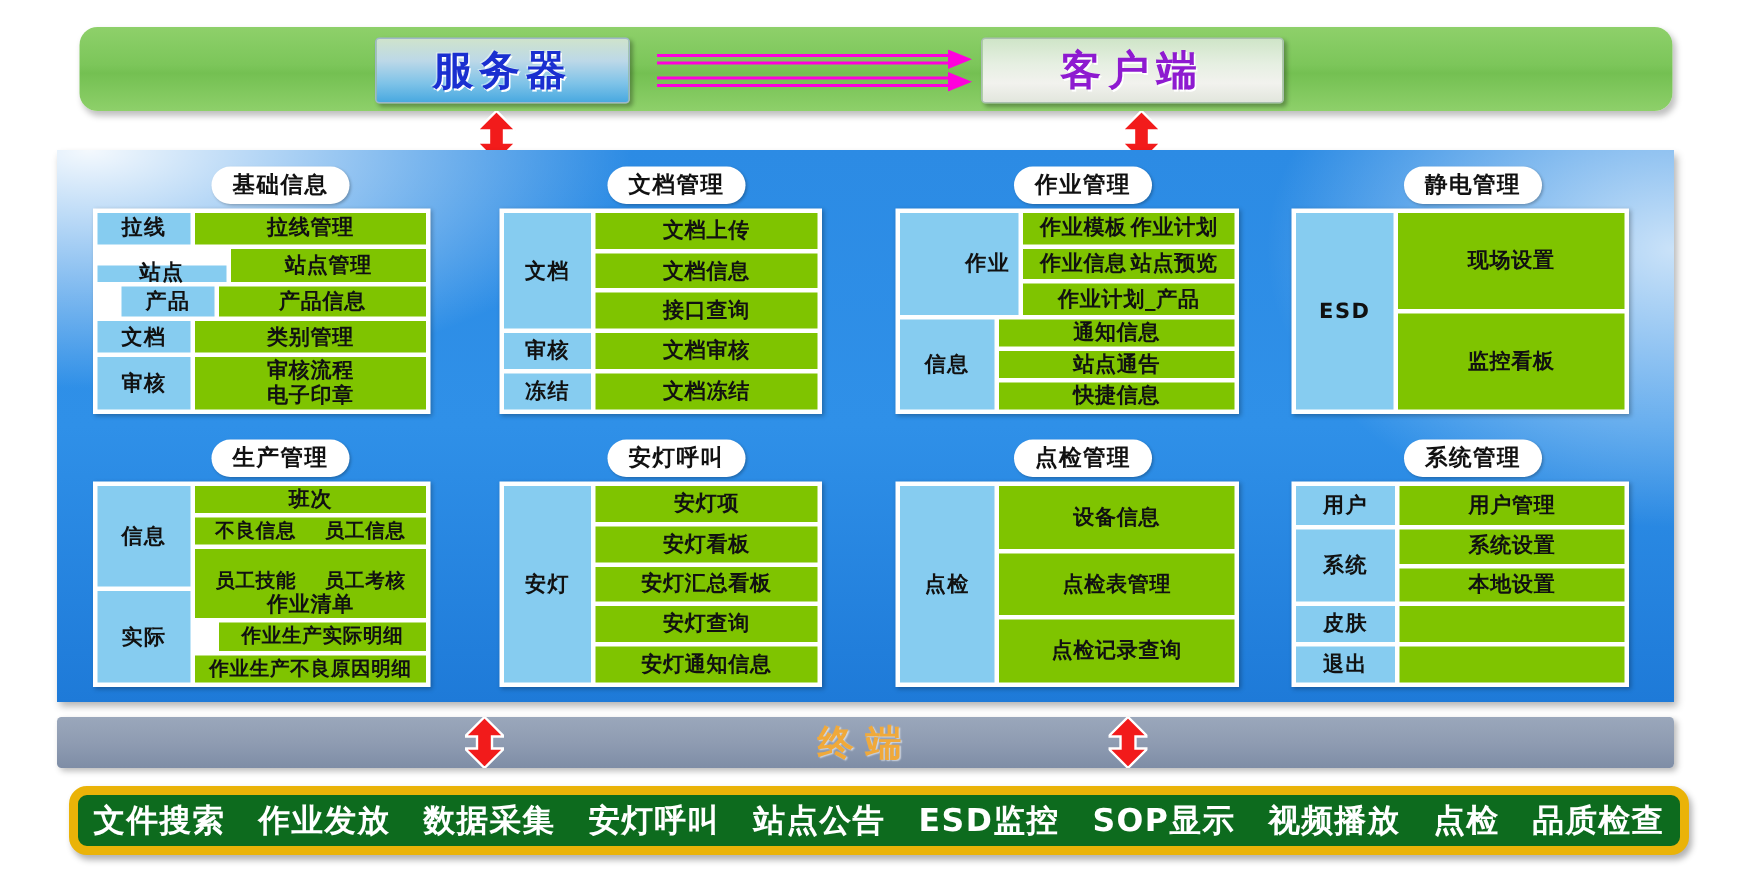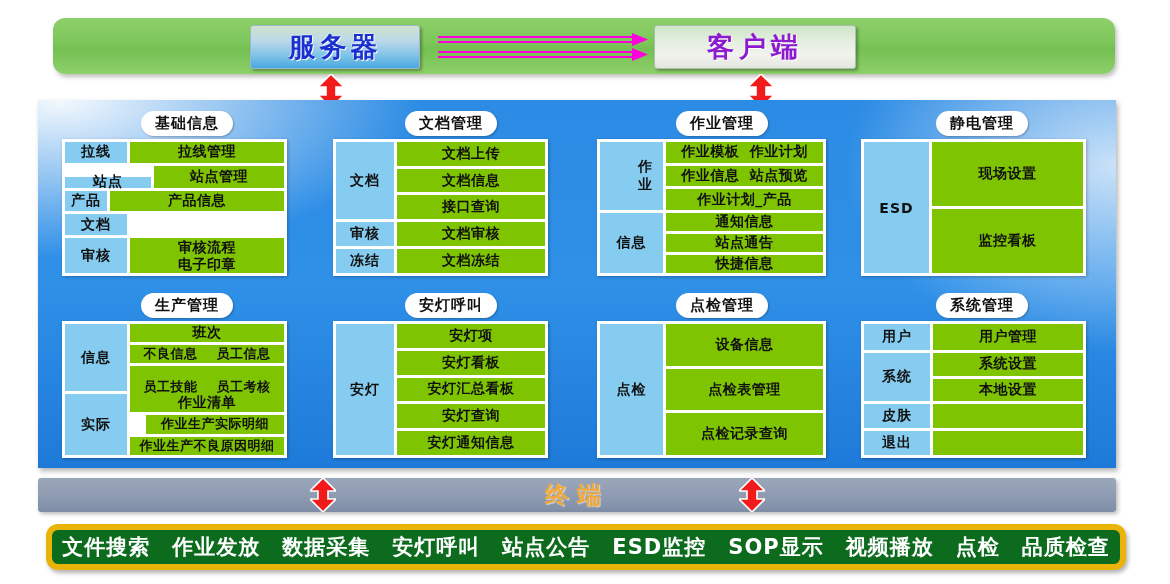--- a/index.html
+++ b/index.html
@@ -176,27 +176,30 @@
         <div class="itm">拉线管理</div>
       </div>
     </div>
     <div class="grp" style="height:22px;">
       <div class="lbl" style="width:86px;margin-top:11px;">站点</div>
       <div class="items">
         <div class="itm">站点管理</div>
       </div>
     </div>
     <div class="grp" style="height:22px;">
-      <div class="lbl" style="width:42px;">产品</div>
+      <div class="lbl" style="width:62px;margin-left:16px;">产品</div>
       <div class="items">
         <div class="itm">产品信息</div>
       </div>
     </div>
     <div class="grp" style="height:22px;">
       <div class="lbl" style="width:62px;">文档</div>
+      <div class="items">
+        <div class="itm">类别管理</div>
+      </div>
     </div>
     <div class="grp" style="height:37px;">
       <div class="lbl" style="width:62px;">审核</div>
       <div class="items">
         <div class="itm stack">
           <span class="sub">审核流程</span>
           <span class="sub">电子印章</span>
         </div>
       </div>
     </div>
@@ -226,21 +229,21 @@
         <div class="itm">文档冻结</div>
       </div>
     </div>
   </div>
 
   <div class="pill" style="left:676px;top:111px;">
     <span>作业管理</span>
   </div>
   <div class="card" style="left:597px;top:139px;width:229px;height:137px;">
     <div class="grp" style="height:70px;">
-      <div class="lbl" style="width:63px;padding-left:38px;">作业</div>
+      <div class="lbl" style="width:79px;padding-left:38px;">作业</div>
       <div class="items">
         <div class="itm two">
           <span>作业模板</span>
           <span>作业计划</span>
         </div>
         <div class="itm two">
           <span>作业信息</span>
           <span>站点预览</span>
         </div>
         <div class="itm">作业计划_产品</div>

